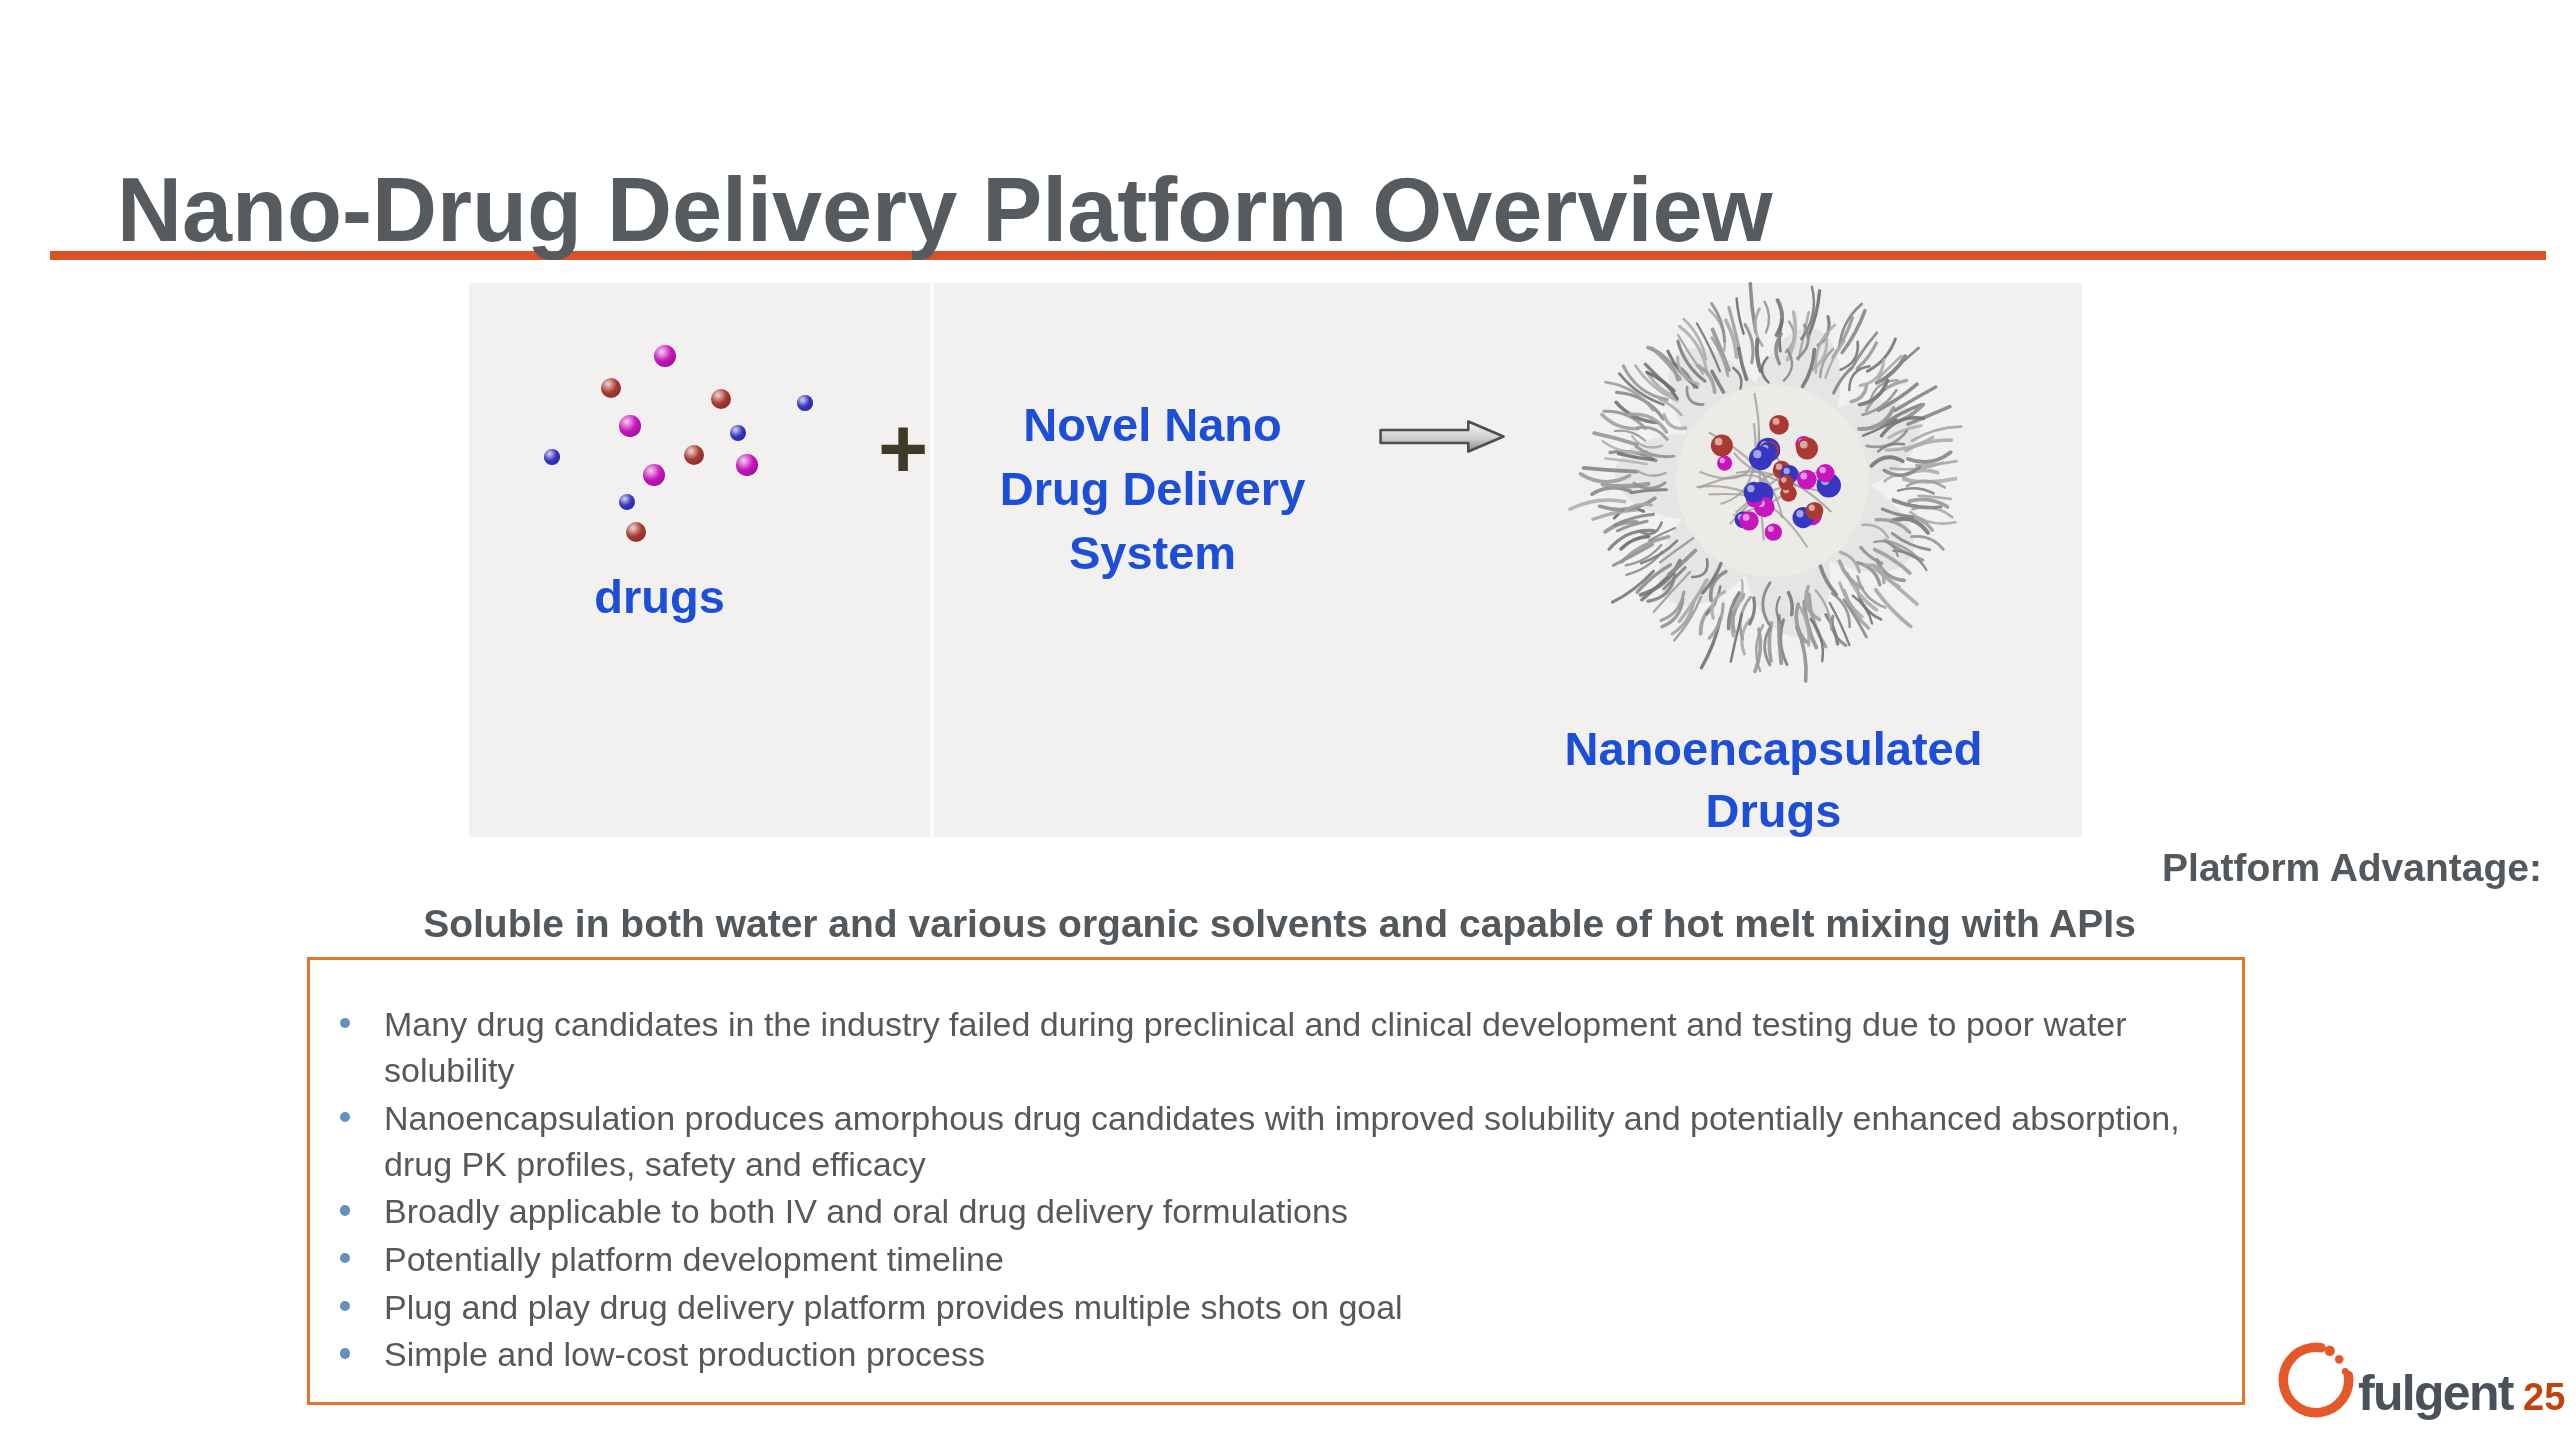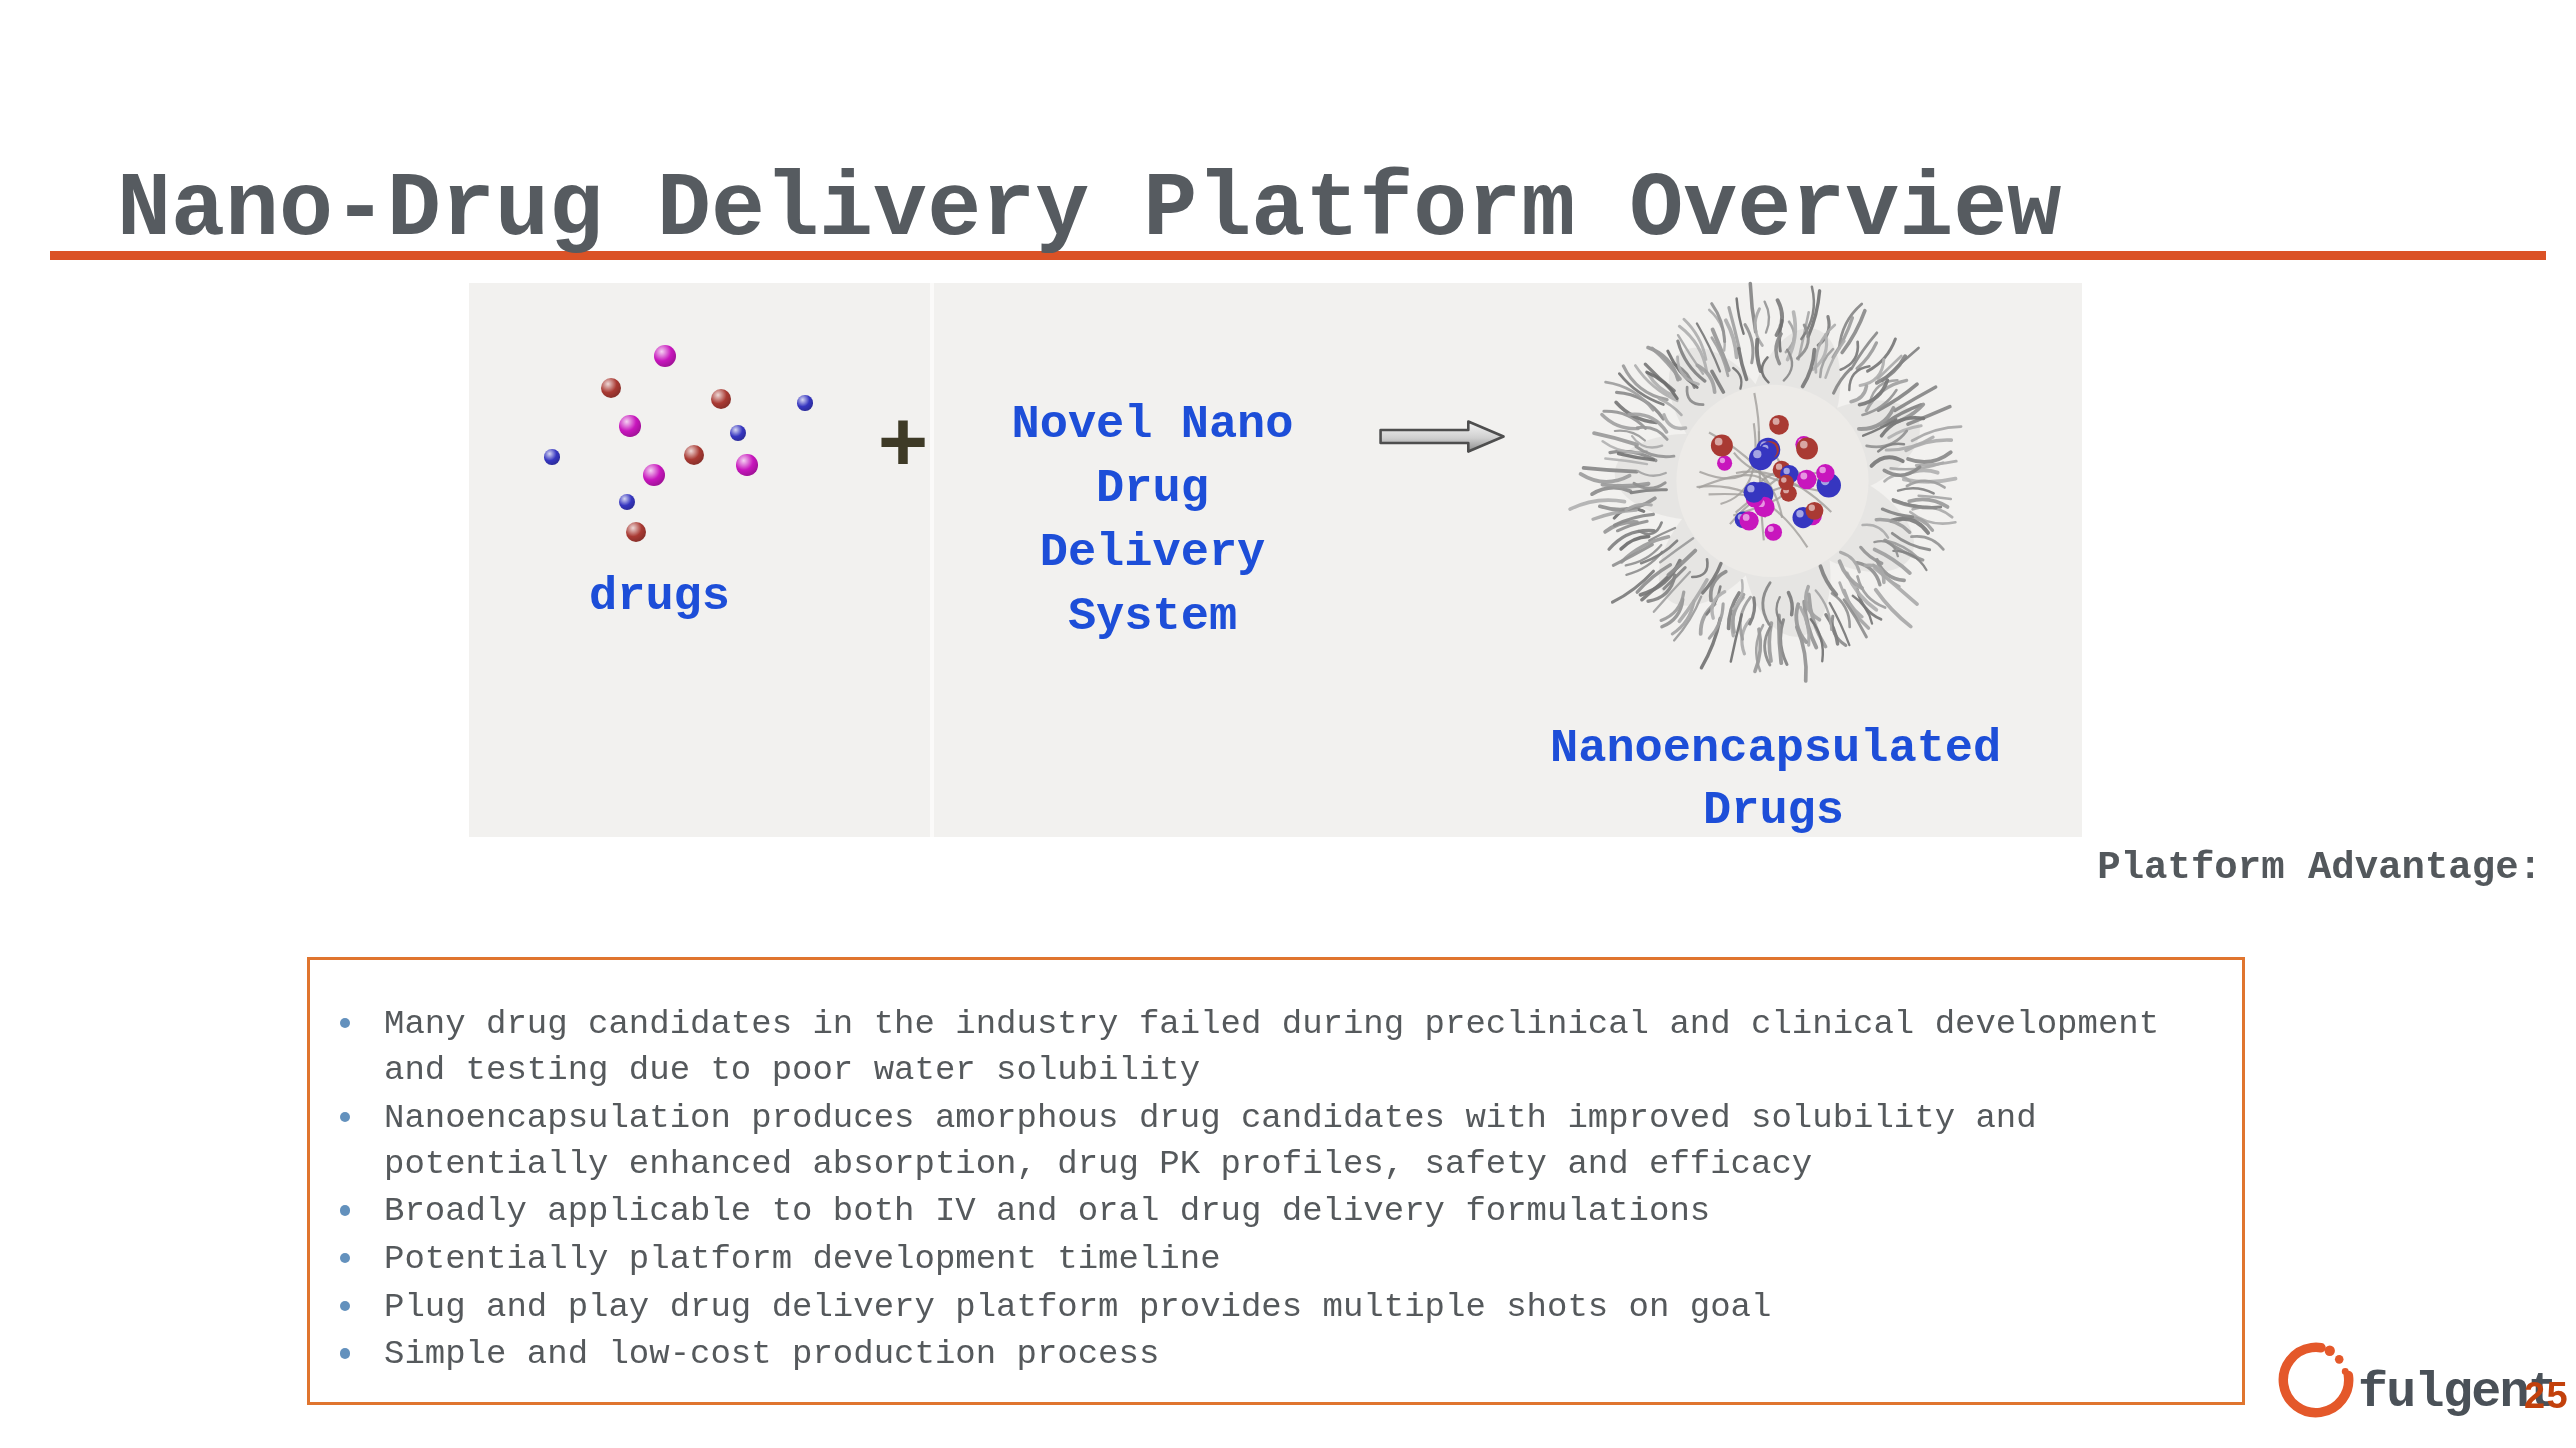--- a/index.html
+++ b/index.html
@@ -1,17 +1,17 @@
 <!DOCTYPE html>
 <html style="font-size:13.7px"><head>
 <meta charset="utf-8">
 <style>
   html,body{margin:0;padding:0;background:#ffffff;}
   .slide{position:relative;width:2576px;height:1449px;background:#ffffff;overflow:hidden;
-         font-family:Liberation Mono, monospace;border-radius:10px;}
+         font-family:Liberation Sans, sans-serif;border-radius:10px;}
   
   .title{position:absolute;left:117px;top:159px;font-size:90px;font-weight:bold;
          color:#565B60;white-space:nowrap;z-index:3;}
   .title-rule{position:absolute;left:50px;top:251px;width:2496px;height:9.4px;
               background:#DB5226;z-index:2;}
   
   .panel{position:absolute;left:469px;top:283px;width:1613px;height:554px;background:#F2F1EF;}
   .panel-seam{position:absolute;left:930px;top:283px;width:4.3px;height:554px;background:#FBFAF9;}
   .mol-dot{position:absolute;border-radius:50%;}
   .dlabel{position:absolute;text-align:center;font-weight:bold;color:#1d4ed8;
@@ -388,20 +388,21 @@
       <circle cx="236.4" cy="215.7" r="13.8" fill="#3636C0"></circle>
       <circle cx="232.3" cy="210.9" r="4.8" fill="#ffffff" opacity="0.55"></circle>
     </svg>
 
   <div class="dlabel lbl-result">
     <div>Nanoencapsulated</div>
     <div>Drugs</div>
   </div>
 
   <div class="adv-head">Platform Advantage:</div>
+  <div class="adv-sub">Soluble in both water and various organic solvents and capable of hot melt mixing with APIs</div>
 
   <div class="bullet-box"></div>
   <ul id="bullet-list" class="bullet-list">
       <li><span class="bdot"></span><span>Many drug candidates in the industry failed during preclinical and clinical development and testing due to poor water solubility</span></li>
       <li><span class="bdot"></span><span>Nanoencapsulation produces amorphous drug candidates with improved solubility and potentially enhanced absorption, drug PK profiles, safety and efficacy</span></li>
       <li><span class="bdot"></span><span>Broadly applicable to both IV and oral drug delivery formulations</span></li>
       <li><span class="bdot"></span><span>Potentially platform development timeline</span></li>
       <li><span class="bdot"></span><span>Plug and play drug delivery platform provides multiple shots on goal</span></li>
       <li><span class="bdot"></span><span>Simple and low-cost production process</span></li>
     </ul>

